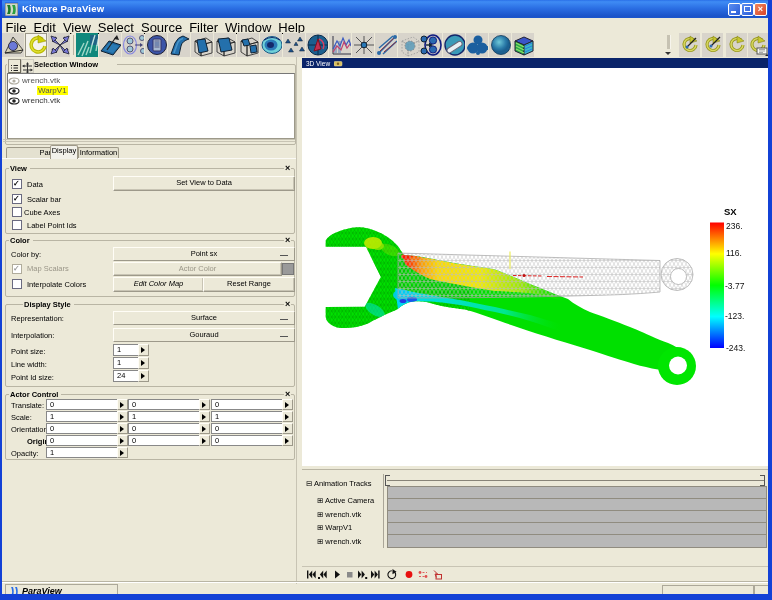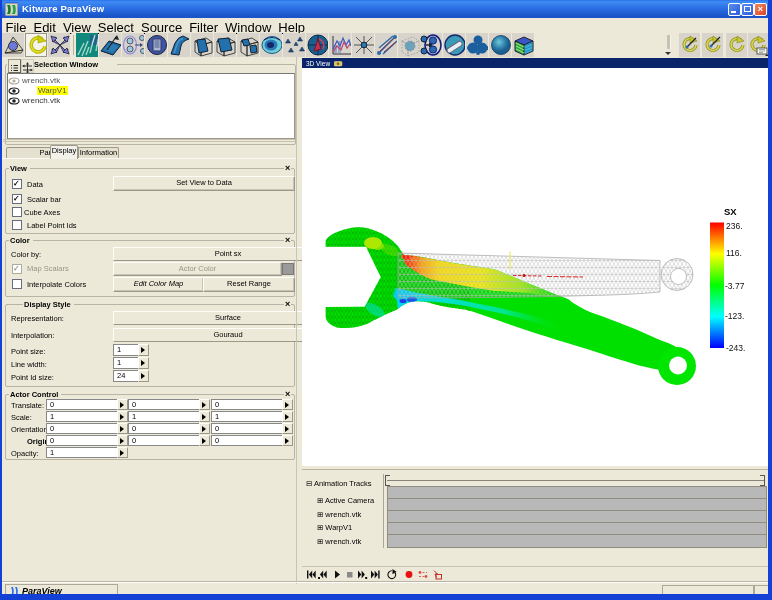--- a/index.html
+++ b/index.html
@@ -14,21 +14,21 @@
 #rborder{left:768px;top:0;width:4px;height:600px;background:#1341d6;}
 #bborder{left:0;top:594px;width:772px;height:6px;background:#1341d6;}
 .tile{position:absolute;top:33px;width:22px;height:24px;background:#d8d4cb;overflow:hidden;}
 .tile svg{position:absolute;left:0;top:0;}
 .gbox{position:absolute;border:1px solid #b9b5a4;border-radius:2px;}
 .glabel{position:absolute;font-size:7.5px;font-weight:bold;background:#ece9d8;padding:0 3px 0 1px;}
 .gx{position:absolute;font-size:9px;font-weight:bold;background:#ece9d8;padding:0 1px;}
 .cb{position:absolute;width:8px;height:8px;background:#fff;border:1px solid #6a6a80;font-size:8px;line-height:7px;font-weight:bold;}
 .cblabel{position:absolute;font-size:7.5px;}
 .btn{position:absolute;background:#ece9d8;border:1px solid #9d998a;border-top-color:#fffdf6;border-left-color:#fffdf6;box-shadow:inset -1px -1px 0 #c8c4b4;font-size:7.5px;text-align:center;}
-.drop{position:absolute;background:#ece9d8;border:1px solid #9d998a;border-top-color:#fffdf6;border-left-color:#fffdf6;font-size:7.5px;text-align:center;padding-left:24px;}
+.drop{position:absolute;background:#ece9d8;border:1px solid #9d998a;border-top-color:#fffdf6;border-left-color:#fffdf6;font-size:7.5px;text-align:center;}
 .drop:after{content:"";position:absolute;right:6px;bottom:4px;width:8px;height:1px;background:#555;}
 .spin{position:absolute;background:#fff;border:1px solid #888;font-size:7.5px;padding-left:3px;}
 .spinbtn{position:absolute;width:9px;background:#ece9d8;border:1px solid #9d998a;border-top-color:#fffdf6;border-left-color:#fffdf6;}
 .spinbtn:after{content:"";position:absolute;left:2px;top:2px;border-left:4px solid #000;border-top:3px solid transparent;border-bottom:3px solid transparent;}
 .lab{position:absolute;font-size:7.5px;}
 .tab{position:absolute;background:#ece9d8;border:1px solid #9d9887;border-bottom:none;border-radius:2px 2px 0 0;font-size:7.5px;text-align:center;}
 </style></head>
 <body>
 
 <div id="titlebar" class="abs"></div>

